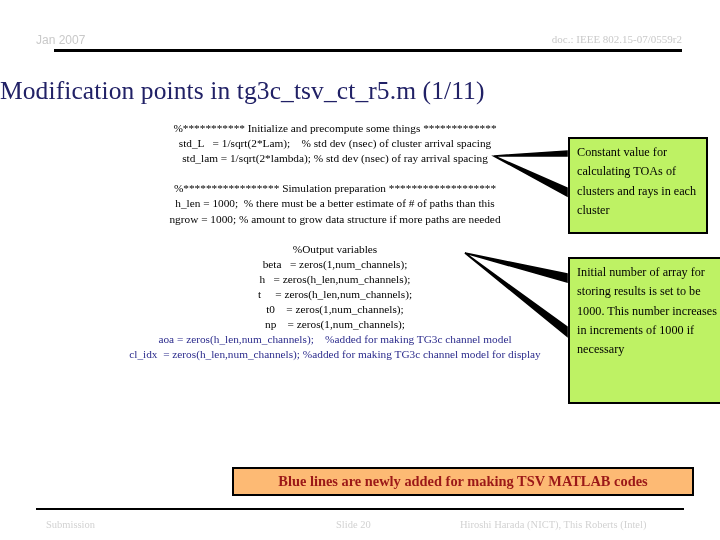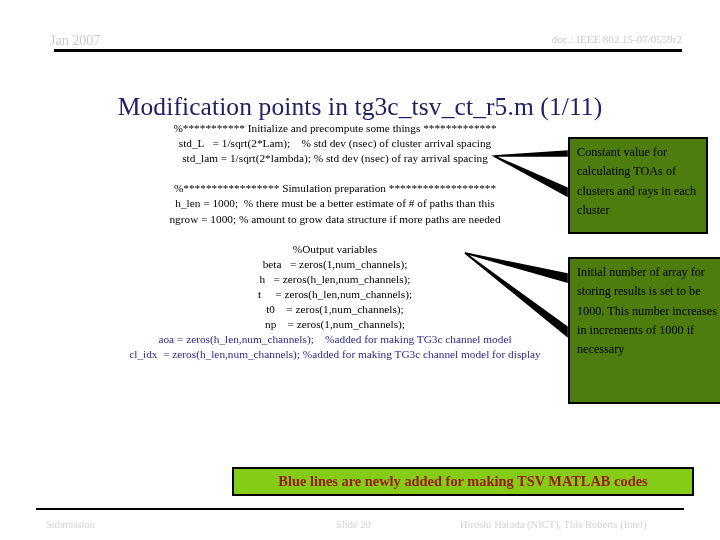--- a/index.html
+++ b/index.html
@@ -12,25 +12,25 @@
     width: 720px;
     height: 540px;
     background: #ffffff;
     overflow: hidden;
     font-family: "Liberation Serif", "DejaVu Serif", serif;
   }
 
   
   #header-date {
     position: absolute;
-    left: 50px;
+    left: 36px;
     top: 33px;
-    font-size: 14px;
+    font-size: 12px;
     color: #c9c9c9;
-    font-family: Liberation Serif, serif;
+    font-family: Liberation Sans, sans-serif;
     white-space: nowrap;
   }
   #header-doc {
     position: absolute;
     right: 38px;
     top: 33px;
     font-size: 11px;
     color: #c9c9c9;
     font-family: Liberation Serif, serif;
     white-space: nowrap;
@@ -41,23 +41,22 @@
     top: 49px;
     width: 628px;
     height: 3px;
     background: #000000;
   }
 
   
   #slide-title {
     position: absolute;
     left: 0;
-    top: 92px;
+    top: 76px;
     width: 720px;
-    text-align: center;
     font-size: 25.5px;
     color: #212166;
     font-family: "Liberation Serif", "DejaVu Serif", serif;
     letter-spacing: 0.1px;
     white-space: nowrap;
   }
 
   
   #code-block {
     position: absolute;
@@ -70,21 +69,21 @@
     font-family: "Liberation Serif", "DejaVu Serif", serif;
     white-space: pre;
   }
   .code-line { white-space: pre; text-align: center; }
   .code-line.blue { color: #2b2b8c; }
 
   
   .callout {
     position: absolute;
     border: 2px solid #000000;
-    background: #4d7c0f;
+    background: #bef264;
     font-family: "Liberation Serif", "DejaVu Serif", serif;
     font-size: 12.2px;
     line-height: 19.3px;
     color: #000000;
     box-sizing: border-box;
     padding: 4px 6px 3px 7px;
     z-index: 4;
   }
   #callout-1 {
     left: 568px;
@@ -111,21 +110,21 @@
   }
 
   
   #banner {
     position: absolute;
     left: 232px;
     top: 467px;
     width: 462px;
     height: 29px;
     border: 2px solid #000000;
-    background: #84cc16;
+    background: #fdba74;
     box-sizing: border-box;
     display: flex;
     align-items: center;
     justify-content: center;
   }
   #banner-text {
     font-family: "Liberation Serif", "DejaVu Serif", serif;
     font-size: 14.4px;
     font-weight: bold;
     color: #9b1818;

